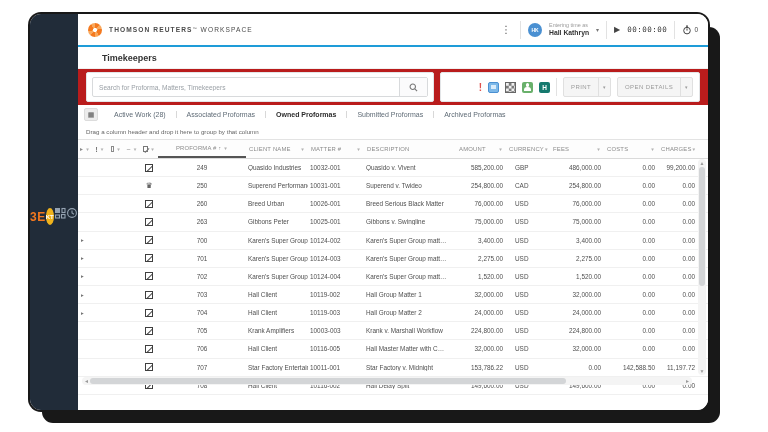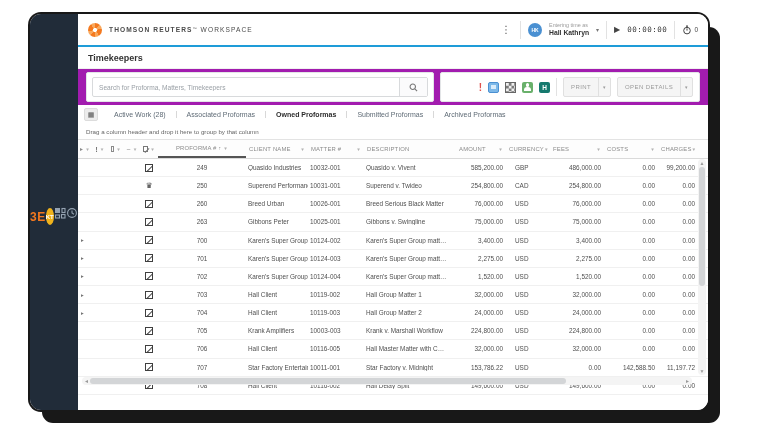--- a/index.html
+++ b/index.html
@@ -49,26 +49,26 @@
   .enter-as { line-height:1.25; }
   .enter-as .s1 { font-size:5.4px; color:#9a9a9a; }
   .enter-as .s2 { font-size:6.8px; color:#333; font-weight:bold; }
   .caret { color:#777; font-size:6px; cursor:pointer; }
   .play { color:#444; font-size:8px; cursor:pointer; }
   .timerval { font-family:"DejaVu Sans Mono", monospace; font-size:7.5px; color:#333; letter-spacing:.5px;}
   .stopw { display:flex; align-items:center; gap:2px; cursor:pointer; }
   .stopw svg { stroke:#444; fill:none; stroke-width:1; }
   .stopw .cnt { font-size:6.5px; color:#444; }
 
-  .titlerow { height:22px; display:flex; align-items:center; padding-left:10px;
+  .titlerow { height:22px; display:flex; align-items:center; padding-left:24px;
               border-bottom:1px solid #f0f0f0; }
   .title { font-size:9px; font-weight:600; color:#333; }
 
   
-  .band { height:36px; background:#a21caf; display:flex; align-items:center; padding:0 8px; }
+  .band { height:36px; background:#b91c1c; display:flex; align-items:center; padding:0 8px; }
   .card { background:#fff; border:1px solid #e3e5e7; border-radius:2px; height:30px;
           display:flex; align-items:center; }
   .card.search { width:348px; padding:4px 0 4px 5px; }
   .searchwrap { display:flex; width:100%; height:20px; border:1px solid #d8dadc; border-radius:2px; margin-right:5px;}
   .searchwrap input { flex:1; border:0; outline:none; font-size:6.6px; color:#444; padding:0 6px;
                       font-family:"Liberation Sans", sans-serif; background:transparent;}
   .searchwrap input::placeholder { color:#9aa0a6; }
   .searchbtn { width:28px; border-left:1px solid #d8dadc; background:#fbfbfc; display:flex;
                align-items:center; justify-content:center; cursor:pointer; }
   .searchbtn svg { stroke:#777; fill:none; stroke-width:1.2; }

